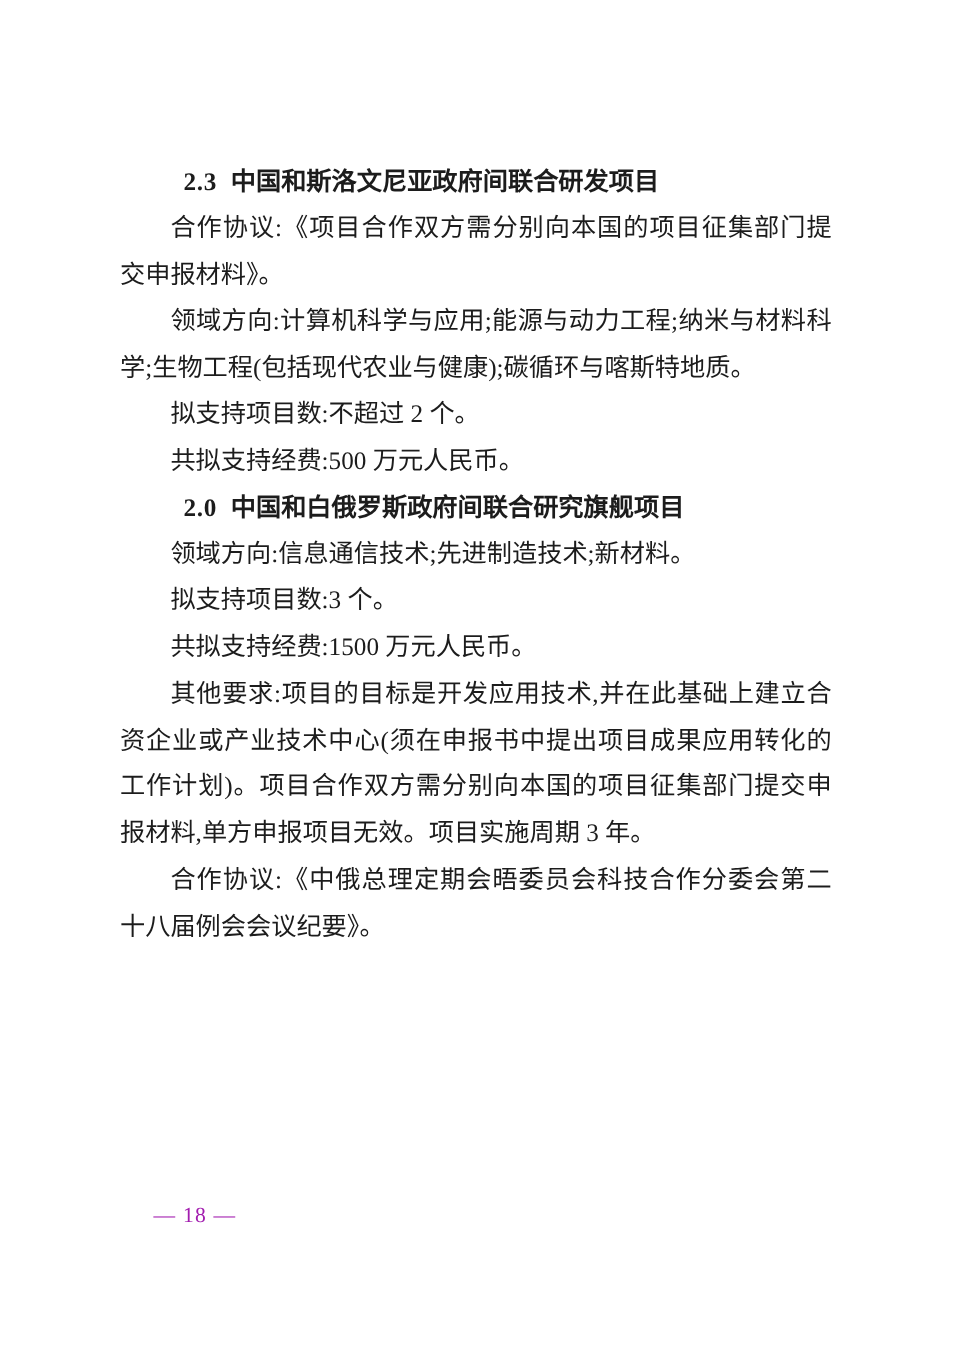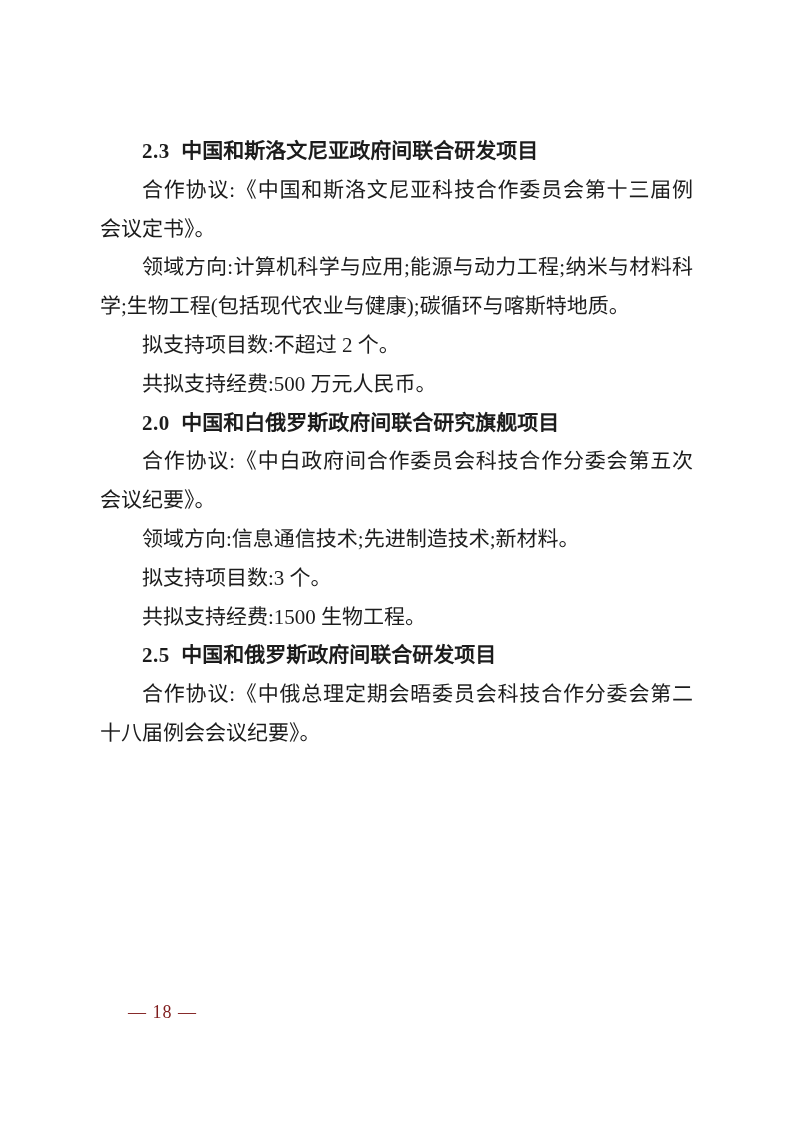--- a/index.html
+++ b/index.html
@@ -26,56 +26,56 @@
     margin: 0;
     font-size: 21px;
     line-height: 38.8px;
     font-weight: bold;
     text-indent: 2em;
     white-space: nowrap;
   }
   .heading .num {
     margin-right: 0.55em;
     letter-spacing: 0.5px;
+    margin-left: 11px;
   }
   .para {
     margin: 0;
     font-size: 21px;
     line-height: 38.8px;
     text-align: justify;
     text-justify: inter-ideograph;
     text-indent: 2em;
   }
   .footer {
     position: absolute;
     left: 128px;
     top: 998px;
     font-size: 18px;
     line-height: 28px;
-    color: #7f1d1d;
+    color: #a21caf;
     letter-spacing: 1px;
   }
 </style>
 </head>
 <body>
 
 <div class="page">
   <div class="content">
 
     <h2 class="heading"><span class="num">2.3</span><span>中国和斯洛文尼亚政府间联合研发项目</span></h2>
-    <p class="para">合作协议:《中国和斯洛文尼亚科技合作委员会第十三届例会议定书》。</p>
+    <p class="para">合作协议:《项目合作双方需分别向本国的项目征集部门提交申报材料》。</p>
     <p class="para">领域方向:计算机科学与应用;能源与动力工程;纳米与材料科学;生物工程(包括现代农业与健康);碳循环与喀斯特地质。</p>
     <p class="para">拟支持项目数:不超过 2 个。</p>
     <p class="para">共拟支持经费:500 万元人民币。</p>
 
     <h2 class="heading"><span class="num">2.0</span><span>中国和白俄罗斯政府间联合研究旗舰项目</span></h2>
-    <p class="para">合作协议:《中白政府间合作委员会科技合作分委会第五次会议纪要》。</p>
     <p class="para">领域方向:信息通信技术;先进制造技术;新材料。</p>
     <p class="para">拟支持项目数:3 个。</p>
-    <p class="para">共拟支持经费:1500 生物工程。</p>
+    <p class="para">共拟支持经费:1500 万元人民币。</p>
+    <p class="para">其他要求:项目的目标是开发应用技术,并在此基础上建立合资企业或产业技术中心(须在申报书中提出项目成果应用转化的工作计划)。项目合作双方需分别向本国的项目征集部门提交申报材料,单方申报项目无效。项目实施周期 3 年。</p>
 
-    <h2 class="heading"><span class="num">2.5</span><span>中国和俄罗斯政府间联合研发项目</span></h2>
     <p class="para">合作协议:《中俄总理定期会晤委员会科技合作分委会第二十八届例会会议纪要》。</p>
 
   </div>
 
   <div class="footer">— 18 —</div>
 </div>
 
 </body></html>

